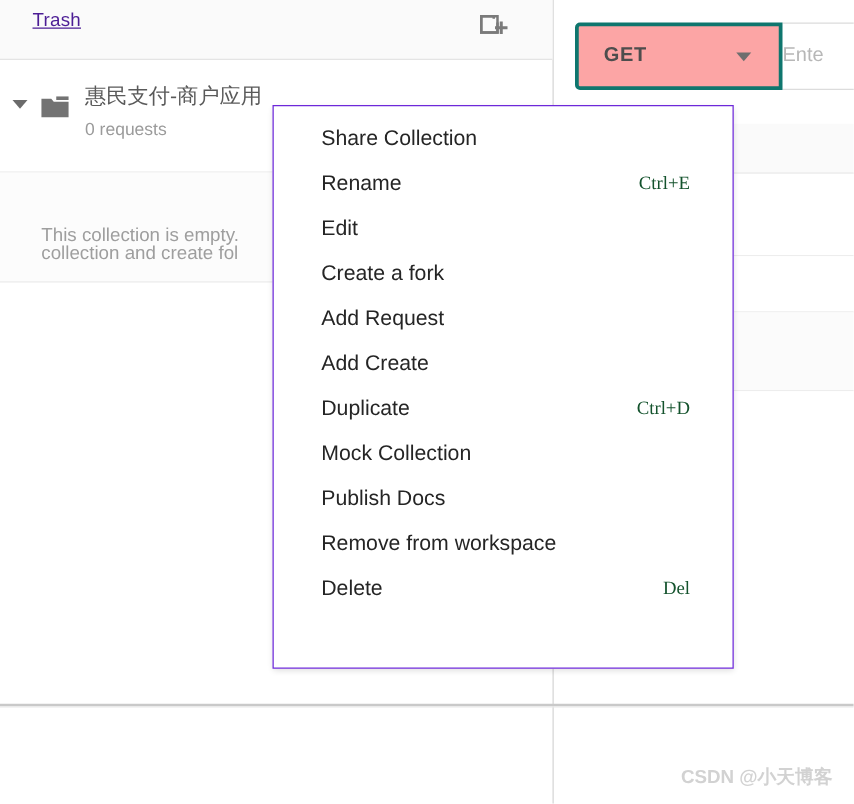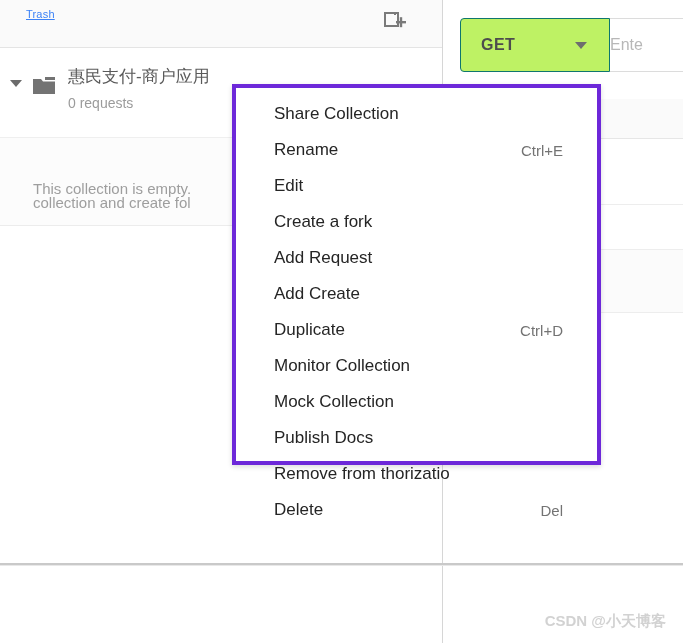--- a/index.html
+++ b/index.html
@@ -39,22 +39,22 @@
     width: 442px;
     height: 48px;
     background: #fafafa;
     border-bottom: 1px solid #e4e4e4;
     box-sizing: border-box;
   }
   .trash-label {
     position: absolute;
     left: 26px;
     top: 8px;
-    font-size: 11px;
-    color: #3b82f6;
+    font-size: 15px;
+    color: #4c1d95;
     letter-spacing: 0.2px;
     text-decoration: underline;
   }
   .new-icon-btn {
     position: absolute;
     right: 34px;
     top: 9px;
     width: 26px;
     height: 26px;
   }
@@ -137,23 +137,23 @@
   .url-bar {
     position: absolute;
     left: 16px;
     top: 18px;
     height: 54px;
     width: 400px;
     display: flex;
     align-items: stretch;
   }
   .method-select {
-    width: 150px;
-    background: #bef264;
-    border: 1px solid #0f766e;
+    width: 166px;
+    background: #fca5a5;
+    border: 3px solid #0f766e;
     border-radius: 4px 0 0 4px;
     box-sizing: border-box;
     position: relative;
     display: flex;
     align-items: center;
   }
   .method-label {
     position: absolute;
     left: 20px;
     font-size: 16px;
@@ -230,26 +230,26 @@
     left: 0;
     top: 565px;
     width: 683px;
     height: 1px;
     background: #e8e8e8;
   }
 
   
   .context-menu {
     position: absolute;
-    left: 232px;
+    left: 218px;
     top: 84px;
     width: 369px;
-    height: 381px;
-    background: #ffffff;
-    border: 4px solid #6d28d9;
+    height: 451px;
+    background: #ffffff;
+    border: 1px solid #6d28d9;
     box-sizing: border-box;
     box-shadow: 0 2px 5px rgba(0,0,0,0.14);
     z-index: 40;
   }
   .menu-item {
     position: relative;
     height: 36px;
     display: flex;
     align-items: center;
     padding: 0 34px 0 38px;
@@ -257,22 +257,23 @@
   }
   .menu-item:first-child { margin-top: 8px; }
   .menu-item-label {
     font-size: 17px;
     color: #252525;
     white-space: nowrap;
   }
   .menu-item-shortcut {
     margin-left: auto;
     font-size: 15px;
-    color: #737373;
-    white-space: nowrap;
+    color: #14532d;
+    white-space: nowrap;
+    font-family: Liberation Serif, serif;
   }
 
   
   .watermark {
     position: absolute;
     right: 17px;
     bottom: 12px;
     font-size: 15px;
     color: #d2d2d2;
     white-space: nowrap;
@@ -365,30 +366,27 @@
         <span class="menu-item-label">Add Request</span>
       </div>
       <div class="menu-item">
         <span class="menu-item-label">Add Create</span>
       </div>
       <div class="menu-item">
         <span class="menu-item-label">Duplicate</span>
         <span class="menu-item-shortcut">Ctrl+D</span>
       </div>
       <div class="menu-item">
-        <span class="menu-item-label">Monitor Collection</span>
-      </div>
-      <div class="menu-item">
         <span class="menu-item-label">Mock Collection</span>
       </div>
       <div class="menu-item">
         <span class="menu-item-label">Publish Docs</span>
       </div>
       <div class="menu-item">
-        <span class="menu-item-label">Remove from thorizatio</span>
+        <span class="menu-item-label">Remove from workspace</span>
       </div>
       <div class="menu-item">
         <span class="menu-item-label">Delete</span>
         <span class="menu-item-shortcut">Del</span>
       </div>
     </div>
 
   <div class="watermark">CSDN @小天博客</div>
 
 </div>

